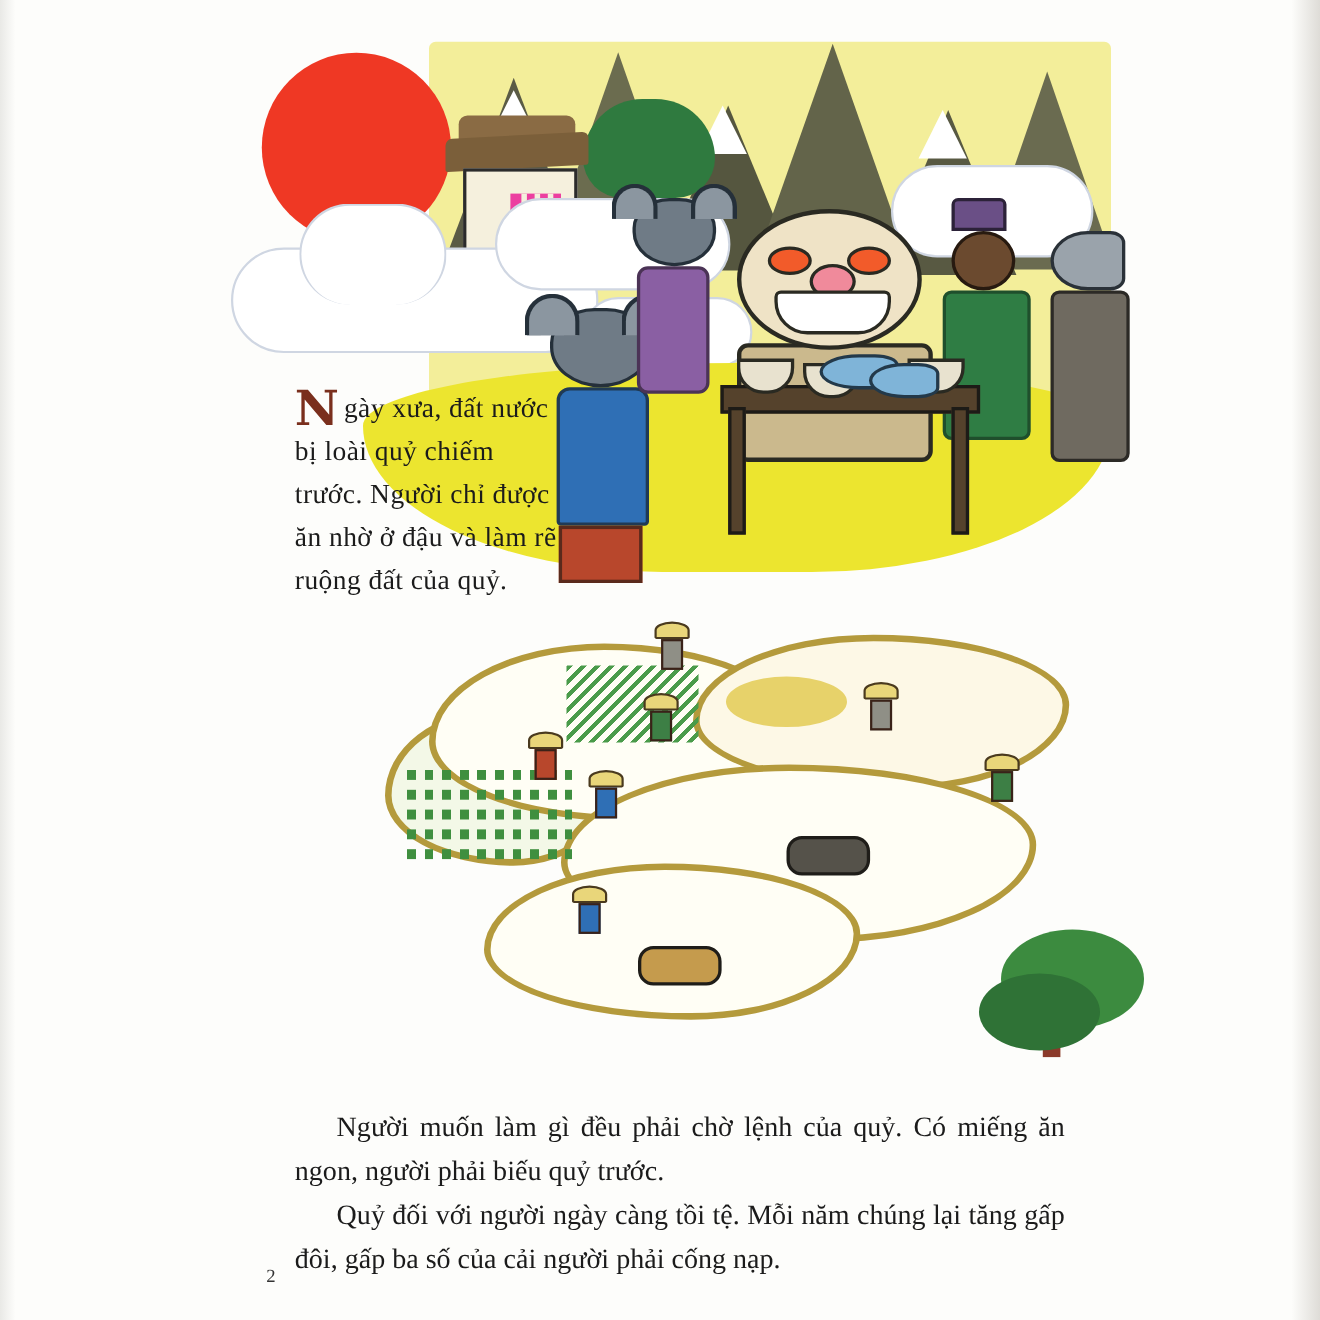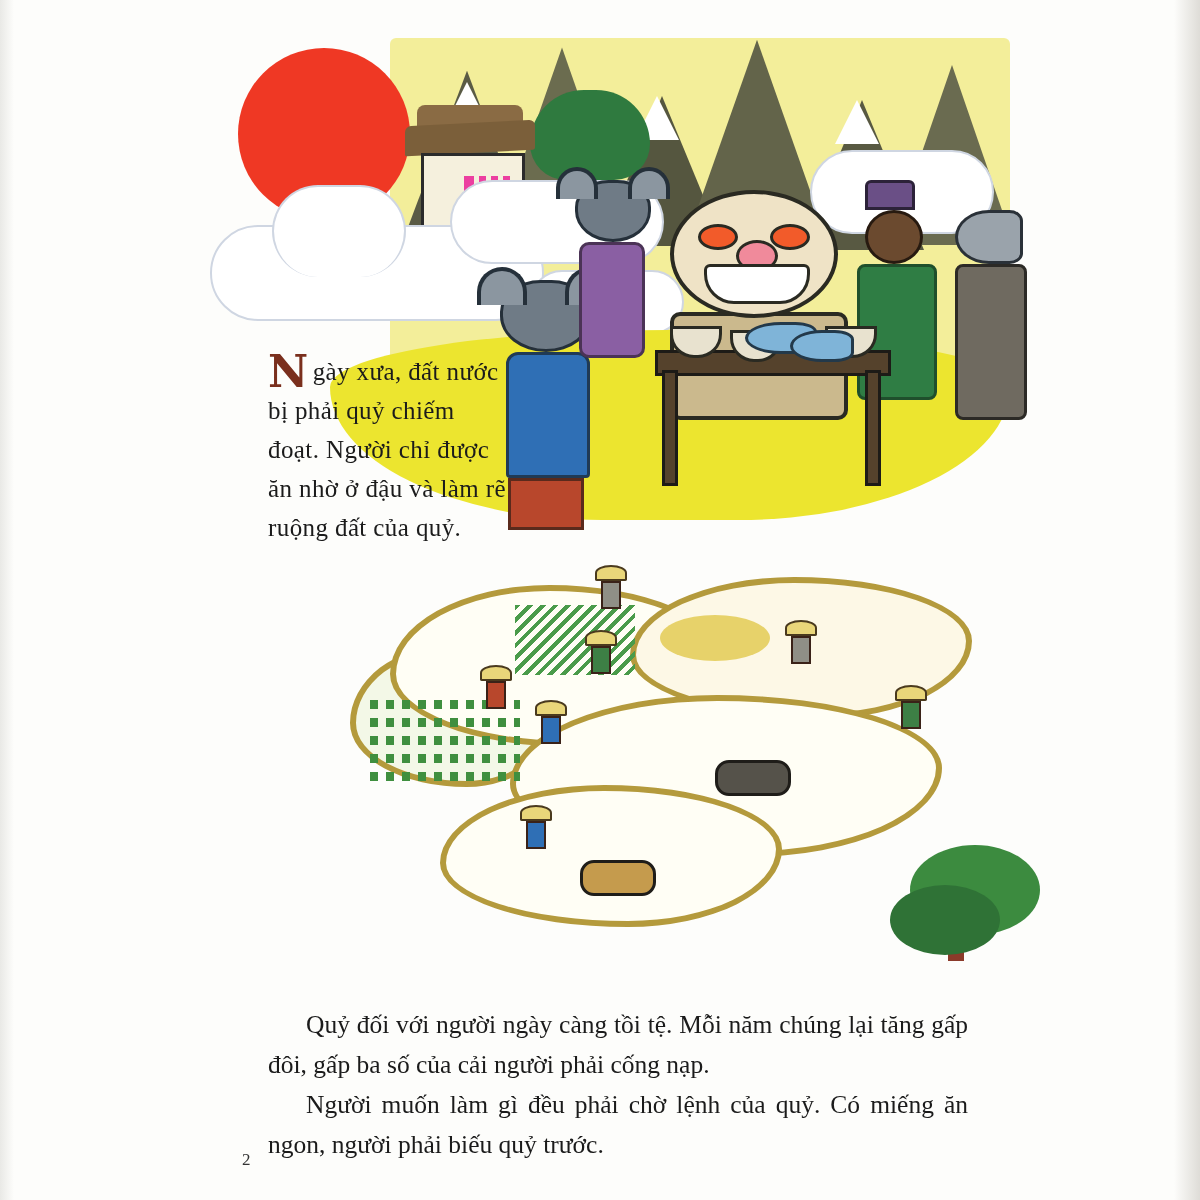--- a/index.html
+++ b/index.html
@@ -457,22 +457,22 @@
     <div class="ox tan" style="left:250px; top:305px;"></div>
 
     <div class="trunk"></div>
     <div class="bush"></div>
     <div class="bush2"></div>
   </div>
 
   <div class="watermark"></div>
 
   <div class="intro-text">
-    <span class="dropcap">N</span><span>gày xưa, đất nước bị phải quỷ chiếm đoạt. Người chỉ được ăn nhờ ở đậu và làm rẽ ruộng đất của quỷ.</span>
+    <span class="dropcap">N</span><span>gày xưa, đất nước bị loài quỷ chiếm trước. Người chỉ được ăn nhờ ở đậu và làm rẽ ruộng đất của quỷ.</span>
   </div>
 
   <div class="body-text">
+    <p>Người muốn làm gì đều phải chờ lệnh của quỷ. Có miếng ăn ngon, người phải biếu quỷ trước.</p>
     <p>Quỷ đối với người ngày càng tồi tệ. Mỗi năm chúng lại tăng gấp đôi, gấp ba số của cải người phải cống nạp.</p>
-    <p>Người muốn làm gì đều phải chờ lệnh của quỷ. Có miếng ăn ngon, người phải biếu quỷ trước.</p>
   </div>
 
   <div class="page-number">2</div>
 </div>
 
 </body></html>

